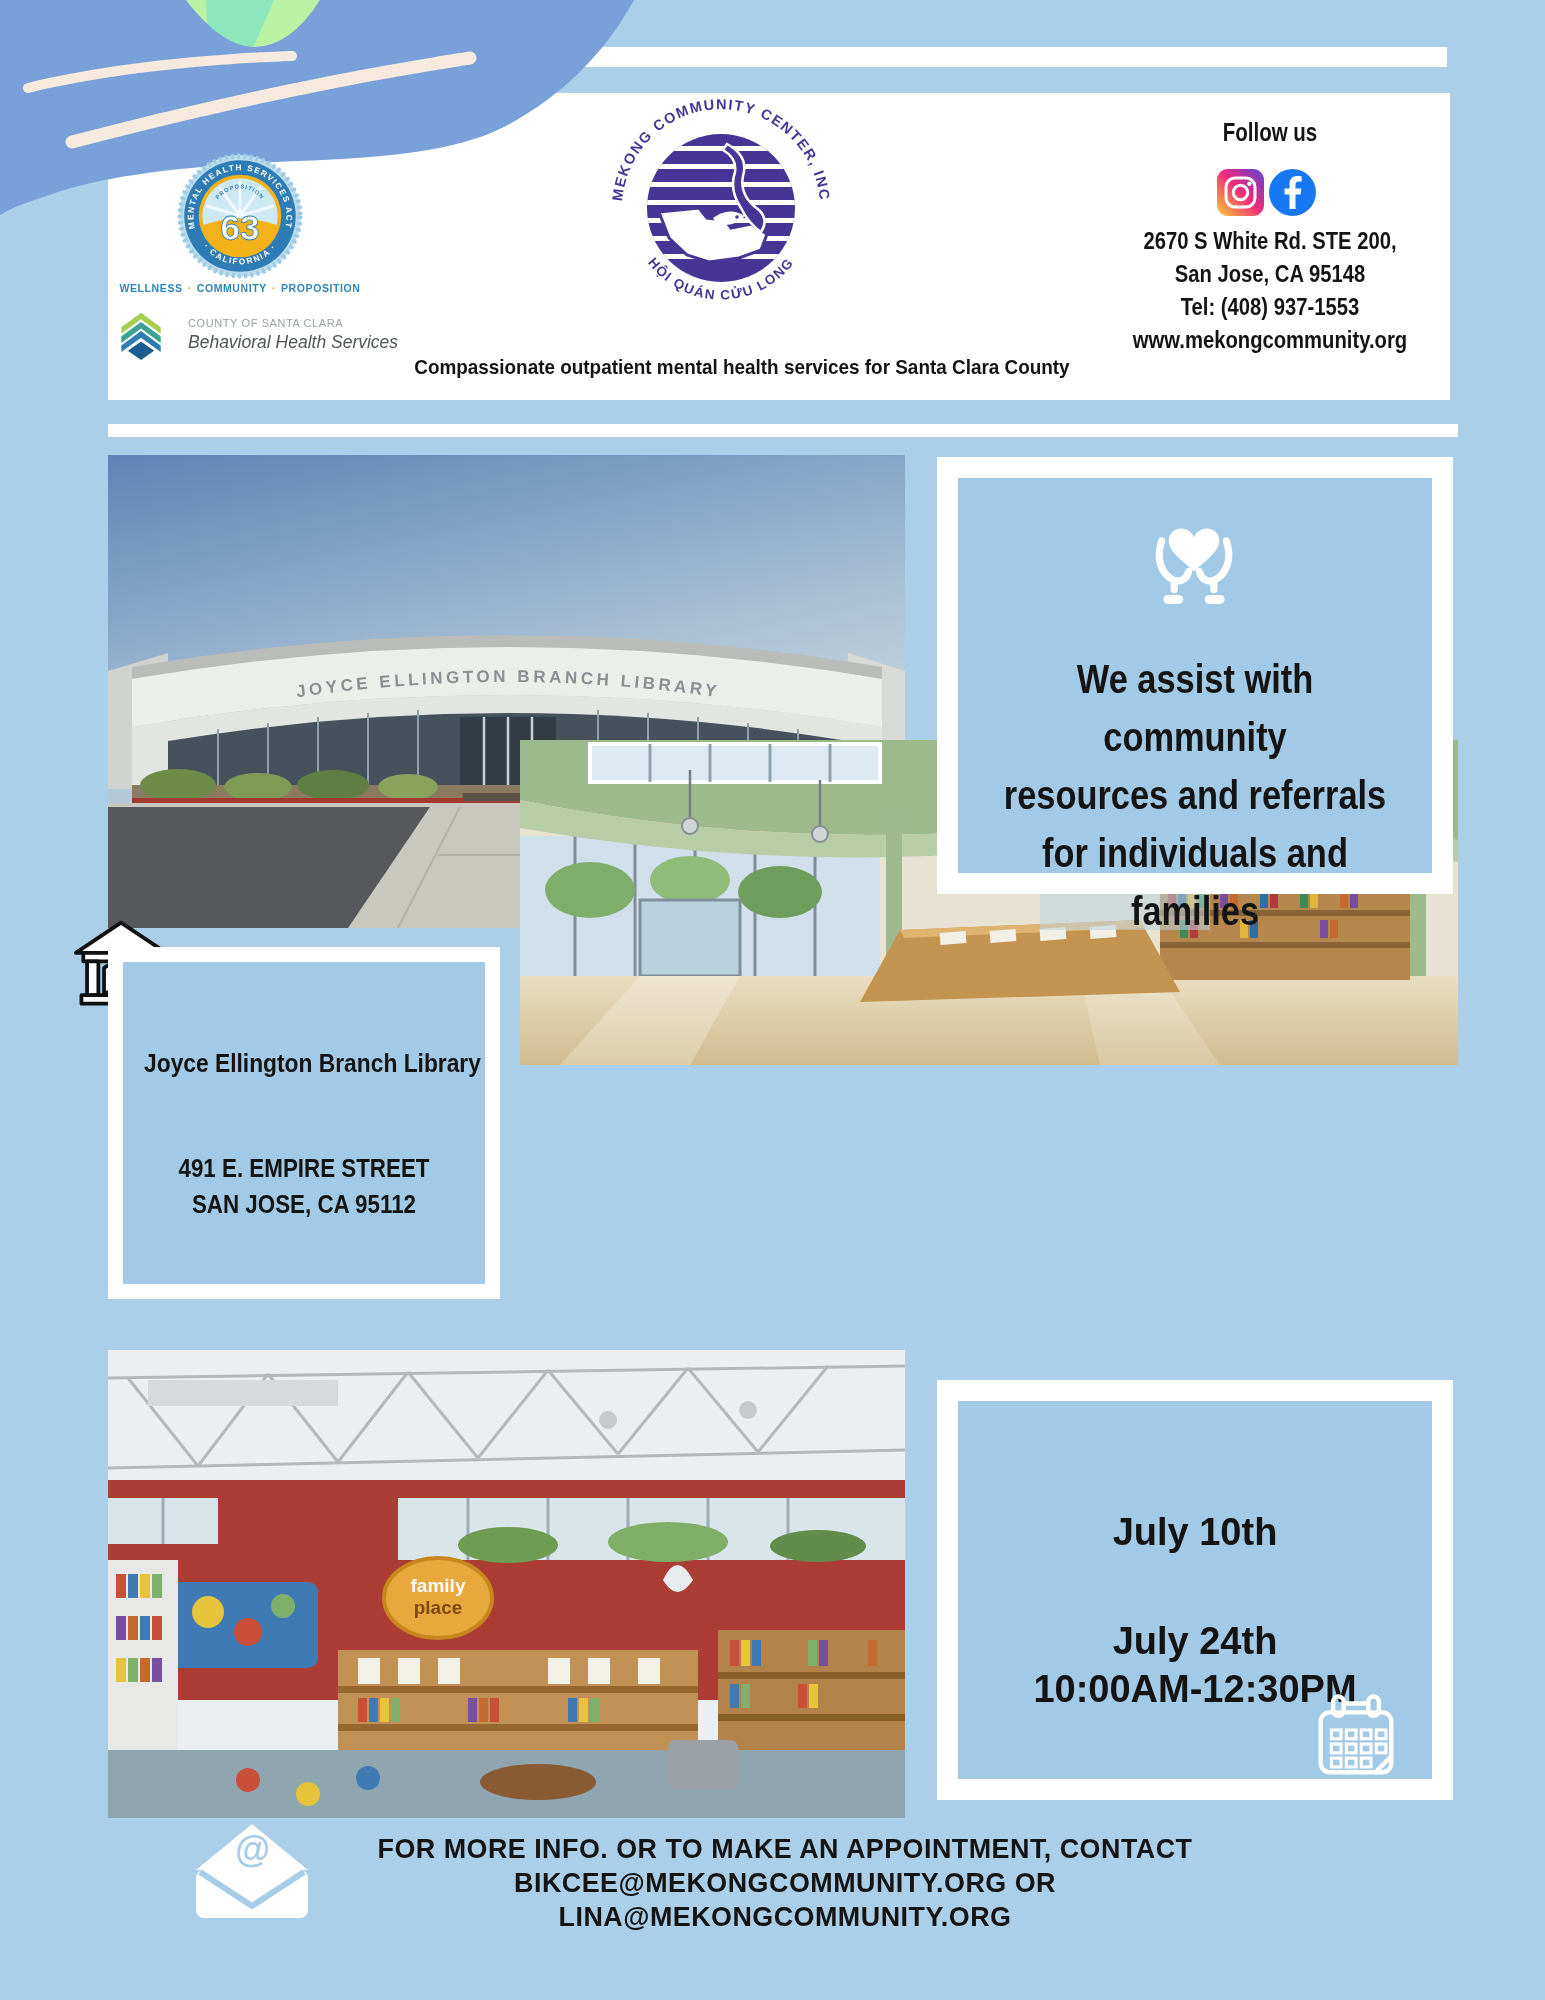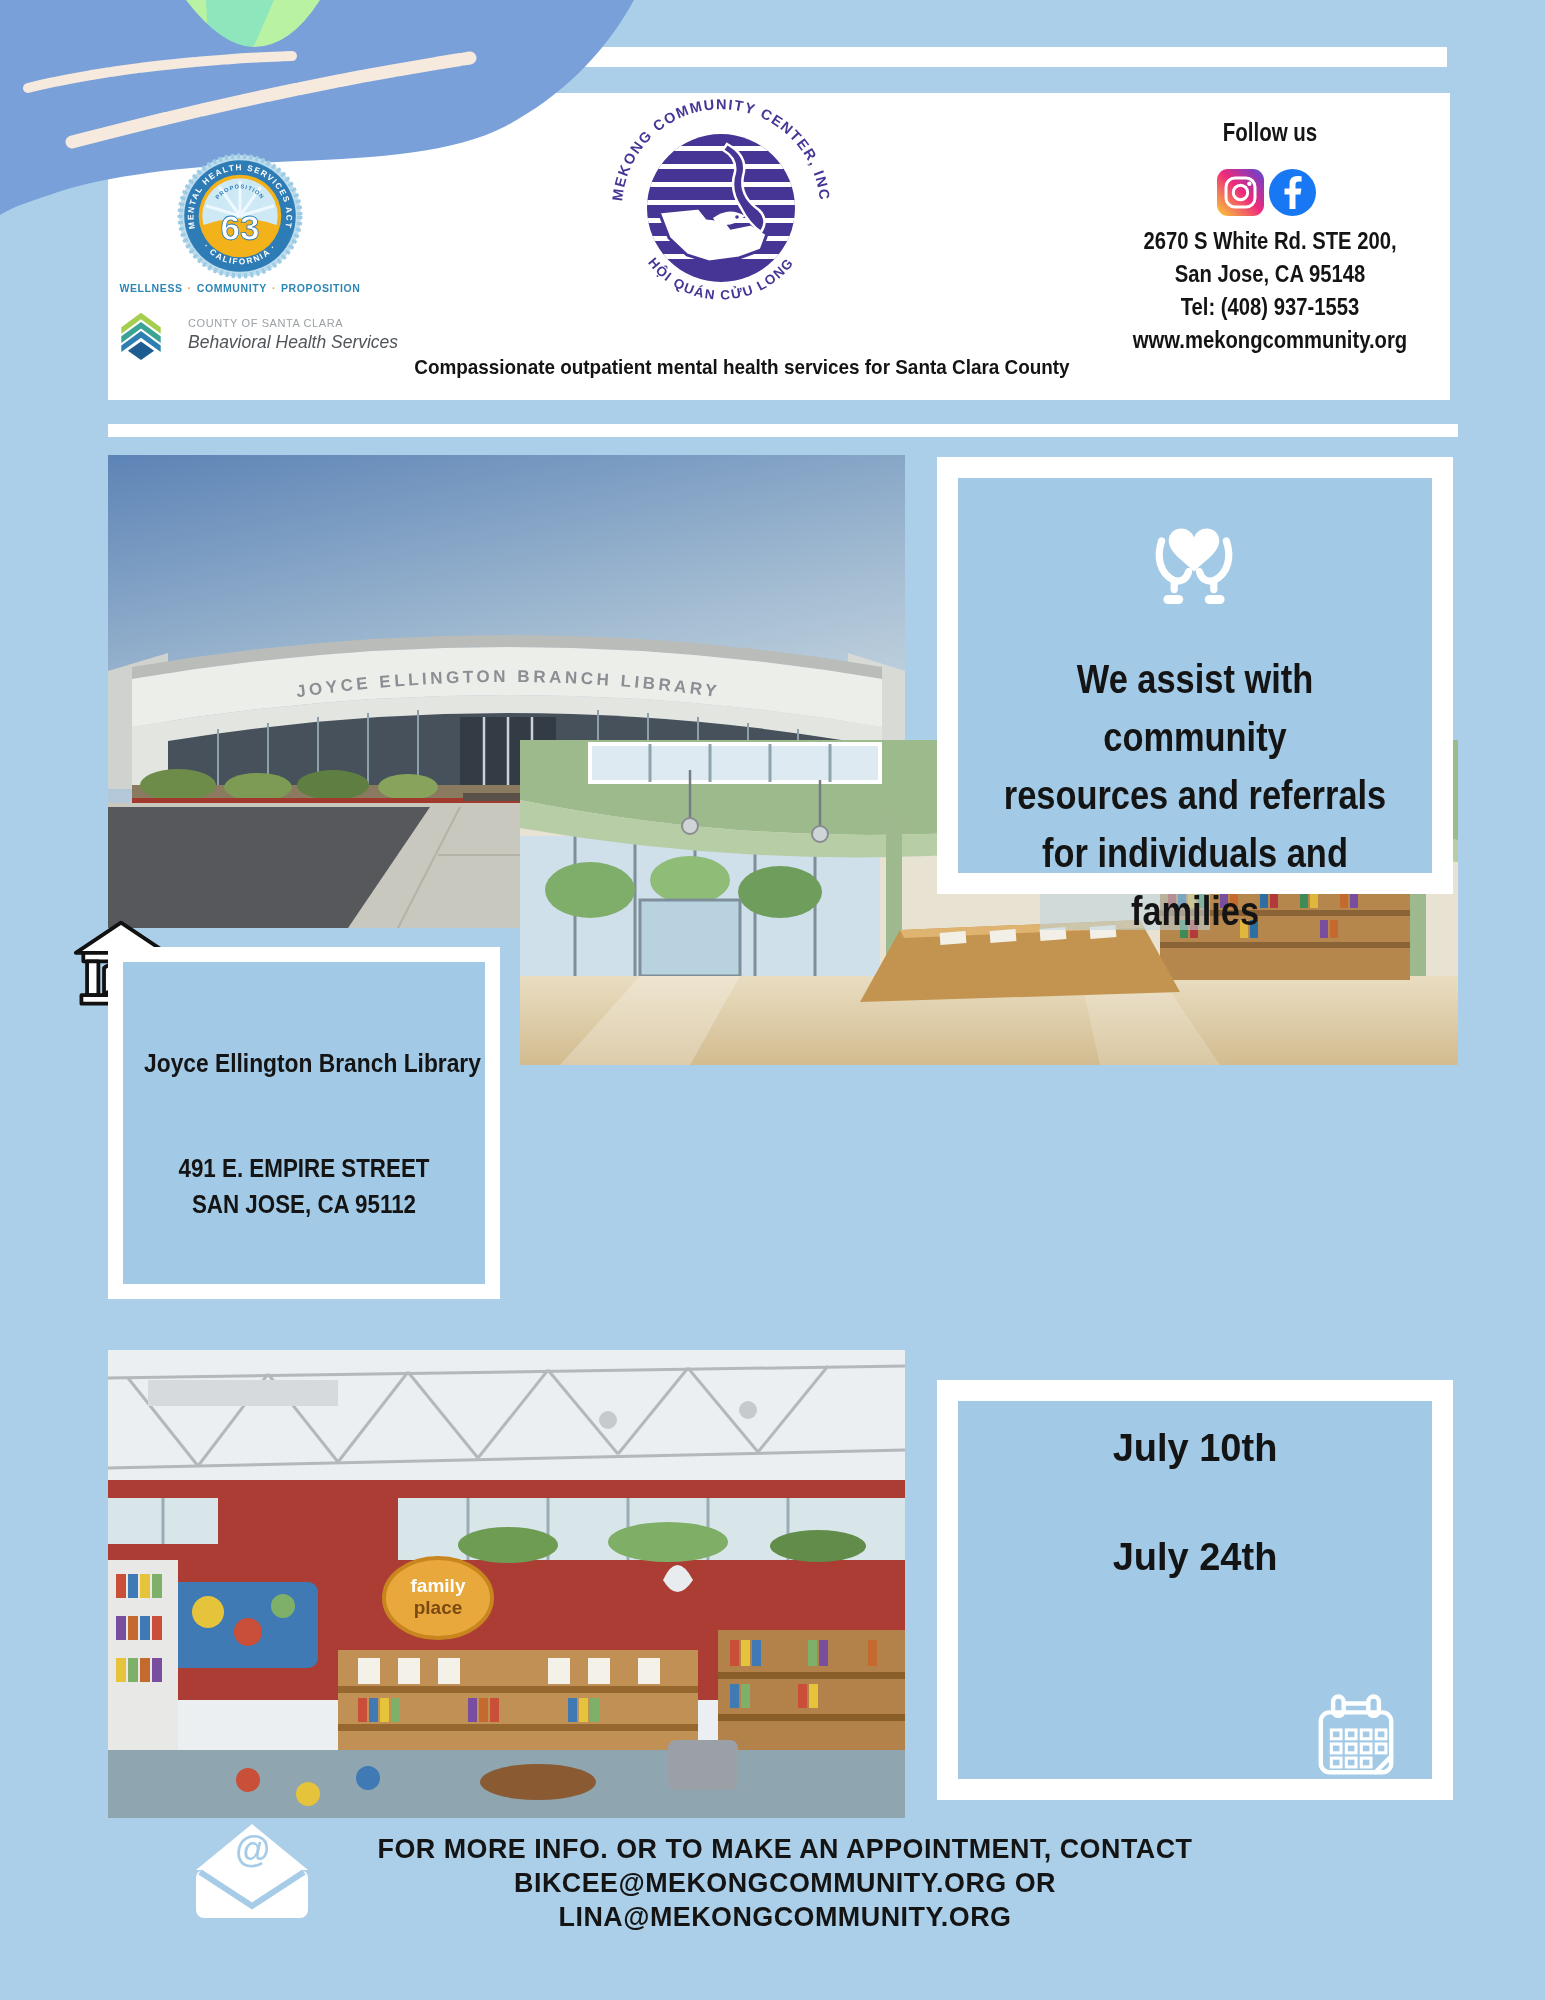--- a/index.html
+++ b/index.html
@@ -53,21 +53,21 @@
   .inset15{inset:15px;}
   .hands-icon{left:1140px;top:500px;width:108px;height:118px;}
   .assist-text{left:958px;top:650px;width:474px;font-size:40px;line-height:58px;}
 
   .lib-icon{left:72px;top:918px;width:98px;height:96px;}
   .joyce-box{left:108px;top:947px;width:392px;height:352px;}
   .joyce-title{left:118px;top:1048px;width:372px;font-size:26.5px;}
   .joyce-addr{left:118px;top:1150px;width:372px;font-size:26px;line-height:36px;}
 
   .july-box{left:937px;top:1380px;width:516px;height:420px;}
-  .july-text{left:958px;top:1424px;width:474px;font-size:38px;line-height:48px;}
+  .july-text{left:958px;top:1508px;width:474px;font-size:38px;line-height:48px;}
   .july-gap{height:61px;}
   .calendar-icon{left:1312px;top:1692px;width:88px;height:90px;}
 
   
   .envelope-icon{left:192px;top:1824px;width:120px;height:98px;}
   .footer-text{left:345px;top:1832px;width:880px;font-size:28px;line-height:34px;letter-spacing:.5px;}
 </style>
 </head>
 <body>
 
@@ -488,20 +488,21 @@
     </svg>
   </div>
 
   <div class="abs frame july-box">
     <div class="fill inset21"></div>
   </div>
   <div class="abs ctr b july-text">
     <div>July 10th</div>
     <div class="july-gap"></div>
     <div>July 24th</div>
+    <div>10:00AM-12:30PM</div>
   </div>
   <svg class="abs calendar-icon" viewBox="0 0 100 100">
     <g stroke="#ffffff" stroke-width="5" fill="none" stroke-linecap="round">
       <rect x="10" y="22" width="80" height="68" rx="10"></rect>
       <rect x="24" y="4" width="12" height="22" rx="6"></rect>
       <rect x="64" y="4" width="12" height="22" rx="6"></rect>
       <line x1="38" y1="12" x2="62" y2="12"></line>
       <line x1="72" y1="90" x2="90" y2="72"></line>
     </g>
     <g stroke="#ffffff" stroke-width="3.5" fill="none">

